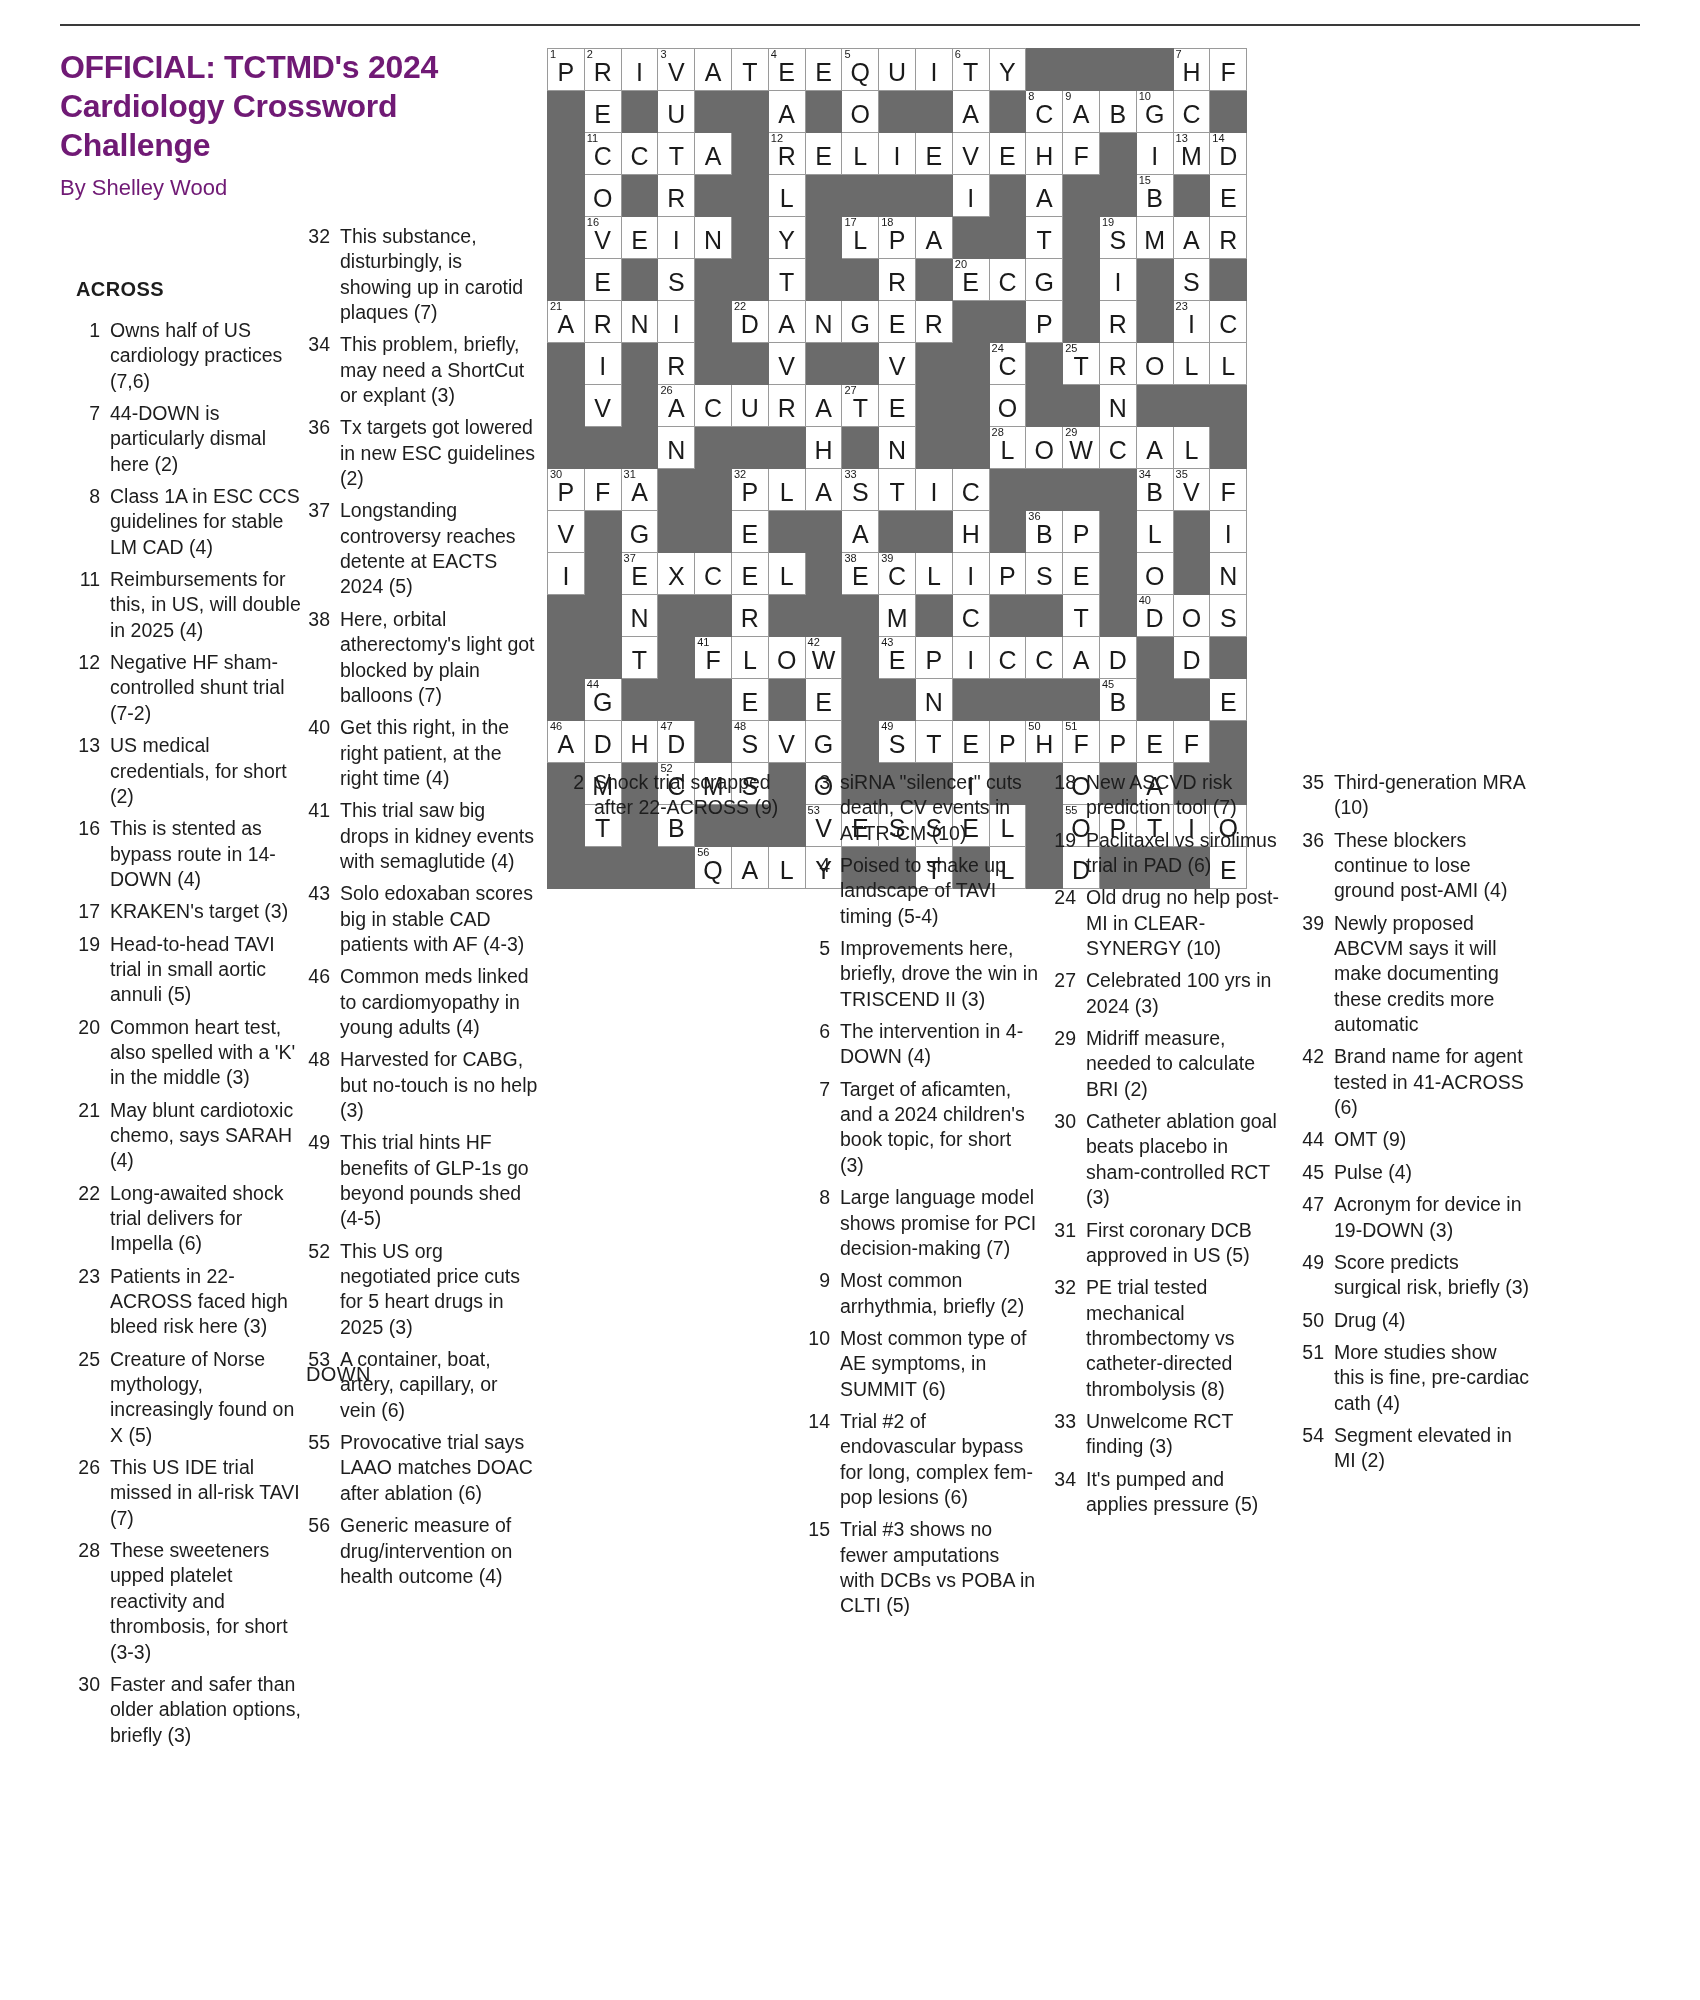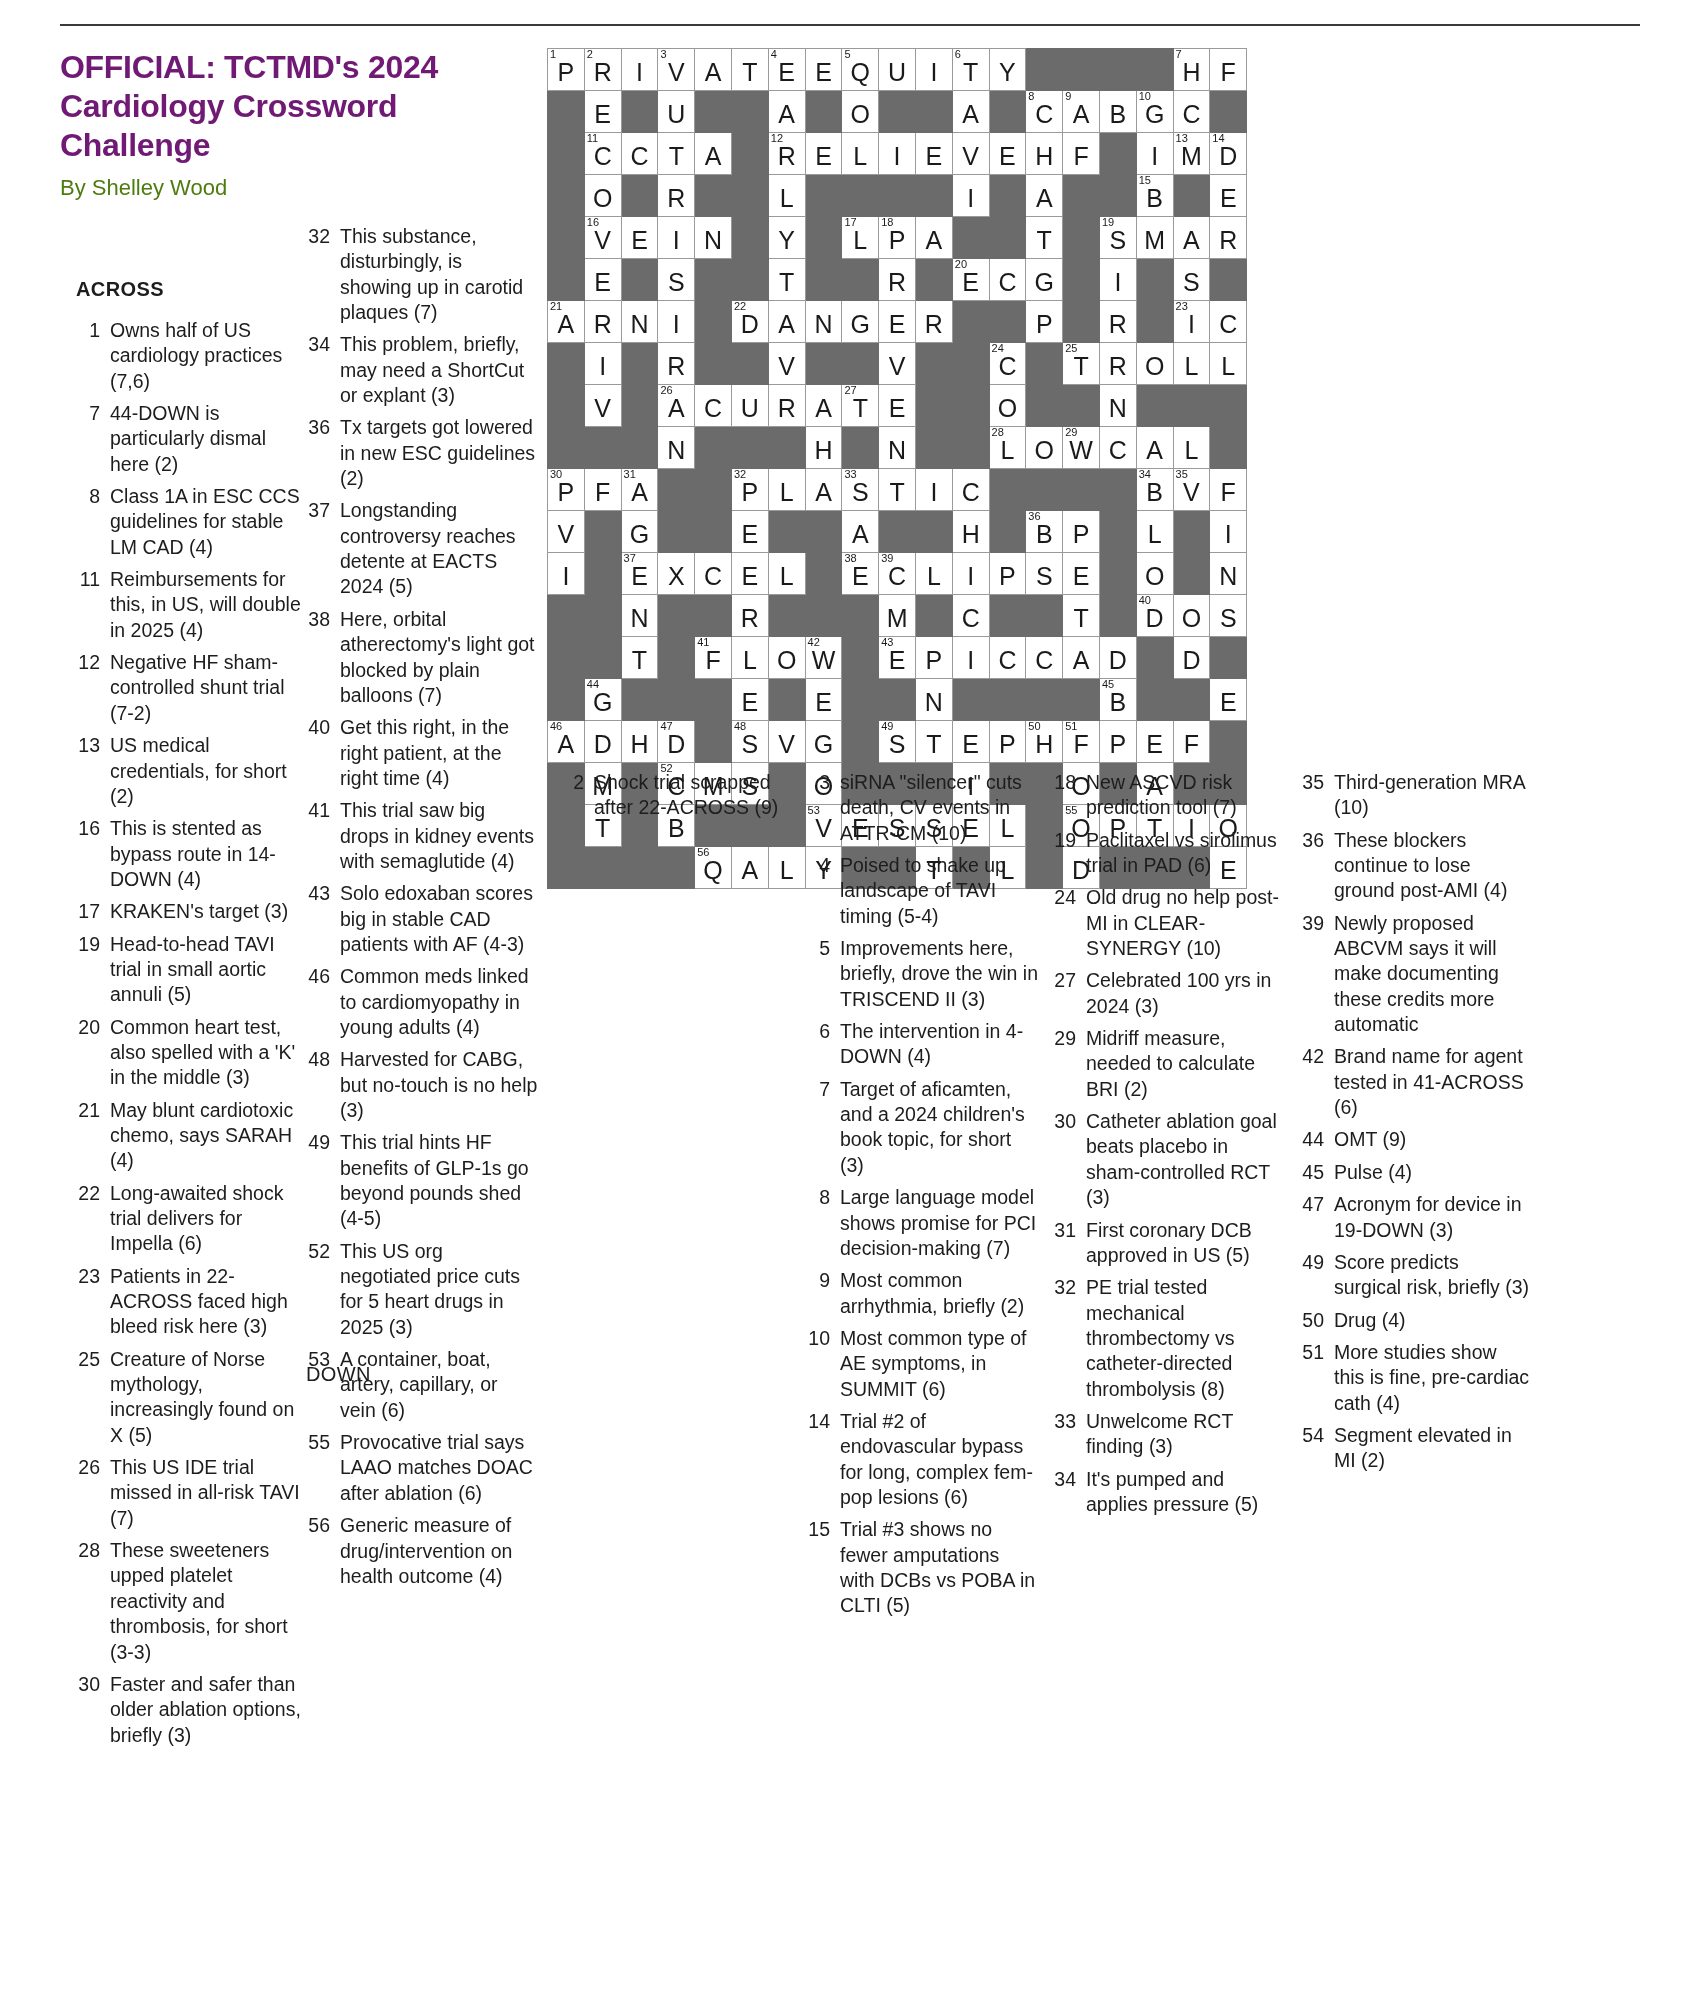--- a/index.html
+++ b/index.html
@@ -15,21 +15,21 @@
   #topRule {
     position:absolute; left:60px; top:24px; width:1580px; height:2px;
     background:#3a3a3a;
   }
   
   #header { position:absolute; left:60px; top:48px; width:470px; }
   #title {
     font-size:32px; font-weight:bold; line-height:1.22;
     letter-spacing:-0.3px; color:#701a75; margin:0;
   }
-  #byline { font-size:22px; margin-top:10px; color:#4d7c0f; }
+  #byline { font-size:22px; margin-top:10px; color:#701a75; }
 
   
   #gridWrap { position:absolute; left:547px; top:48px; }
   table.xw { border-collapse:collapse; }
   table.xw td {
     width:36.8px; height:36.8px;
     padding:0; margin:0;
     border:1px solid #9a9a9a;
     position:relative;
     text-align:center;

